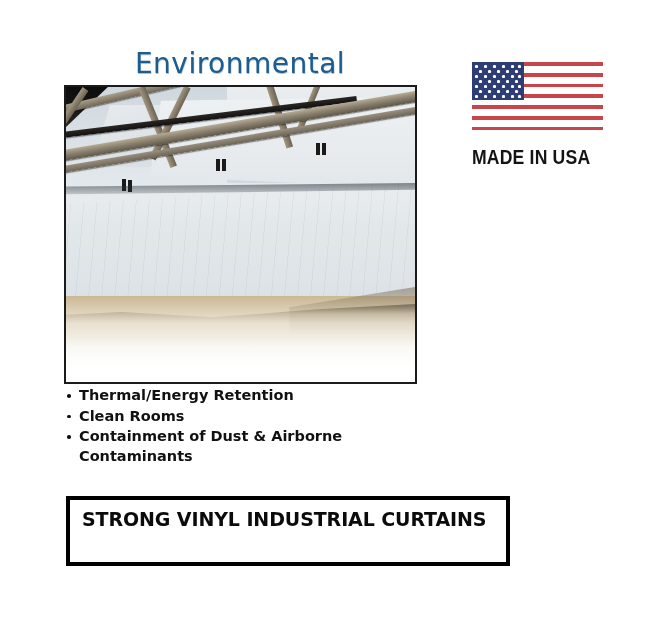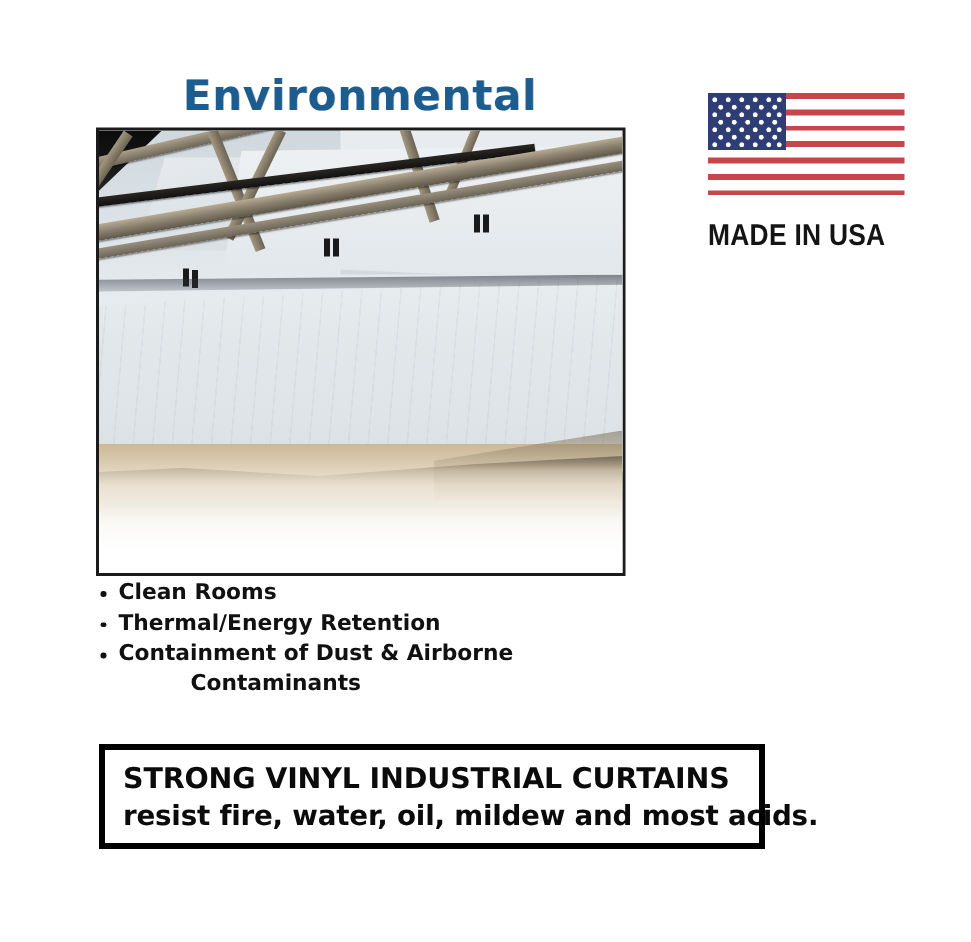--- a/index.html
+++ b/index.html
@@ -25,21 +25,21 @@
   }
 
   
   .title {
     position: absolute;
     left: 64px;
     top: 50px;
     width: 352px;
     text-align: center;
     font-family: "DejaVu Sans", sans-serif;
-    font-weight: bold;
+    font-weight: normal;
     font-size: 28px;
     letter-spacing: 0.5px;
     color: #1c5c8e;
     line-height: 1;
     white-space: nowrap;
     text-shadow: 0.5px 0.5px 0 rgba(20,70,110,0.35);
   }
 
   
   .photo-frame {
@@ -297,21 +297,20 @@
     left: 1px;
     top: 8px;
     width: 3.6px;
     height: 3.6px;
     background: #111111;
     border-radius: 50%;
   }
   .bullets li .cont {
     display: block;
     padding-left: 0px;
-    margin-left: 48px;
   }
 
   
   .statement {
     position: absolute;
     left: 66px;
     top: 496px;
     width: 444px;
     height: 70px;
     border: 4px solid #000000;
@@ -431,34 +430,33 @@
         <span class="star" style="left:46px; top:33px;"></span>
       </div>
     </div>
     <div class="made-in-usa">MADE IN USA</div>
   </div>
 
   <div class="bullets">
     <ul>
       <li>
         <span class="dot"></span>
-        <span>Clean Rooms</span>
+        <span>Thermal/Energy Retention</span>
       </li>
       <li>
         <span class="dot"></span>
-        <span>Thermal/Energy Retention</span>
+        <span>Clean Rooms</span>
       </li>
       <li>
         <span class="dot"></span>
         <span>Containment of Dust &amp; Airborne</span>
         <span class="cont">Contaminants</span>
       </li>
     </ul>
   </div>
 
   <div class="statement">
     <div class="statement-inner">
       <div class="statement-line1">STRONG VINYL INDUSTRIAL CURTAINS</div>
-      <div class="statement-line2">resist fire, water, oil, mildew and most acids.</div>
     </div>
   </div>
 
 </div>
 
 </body></html>

